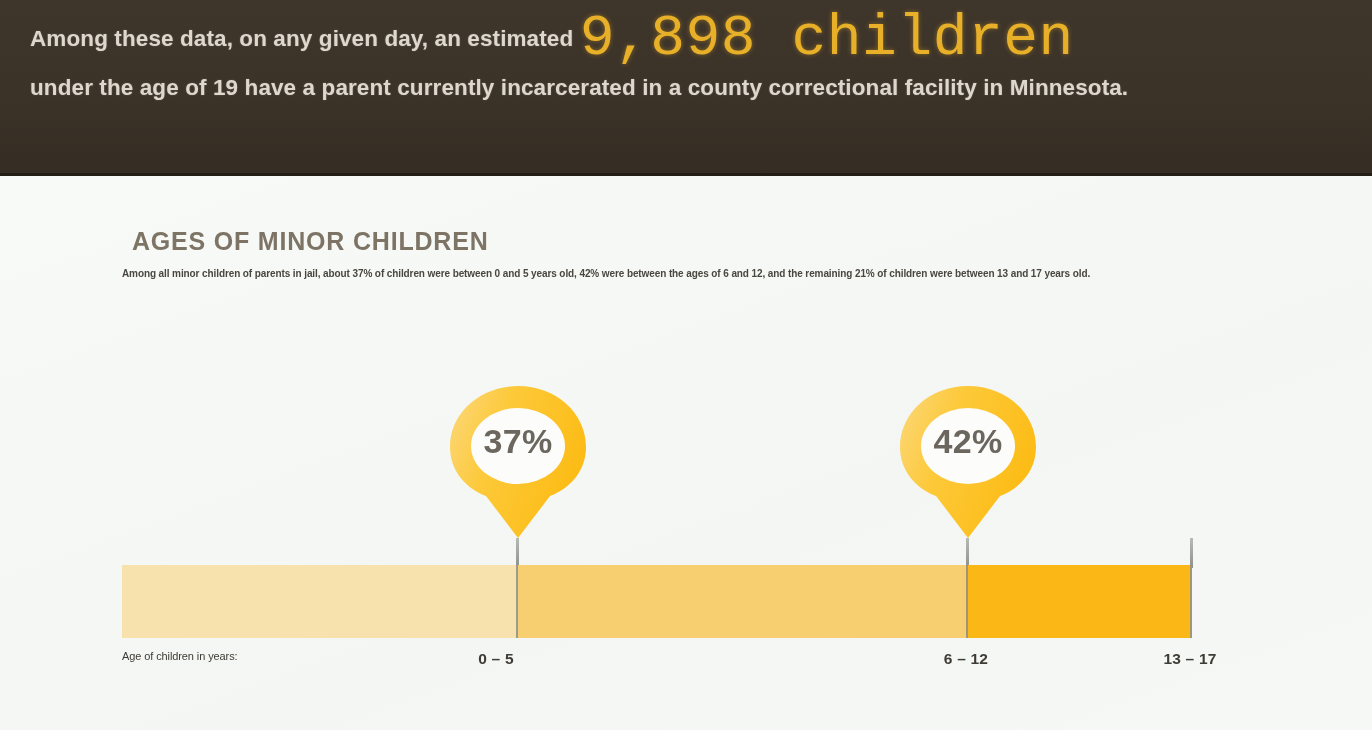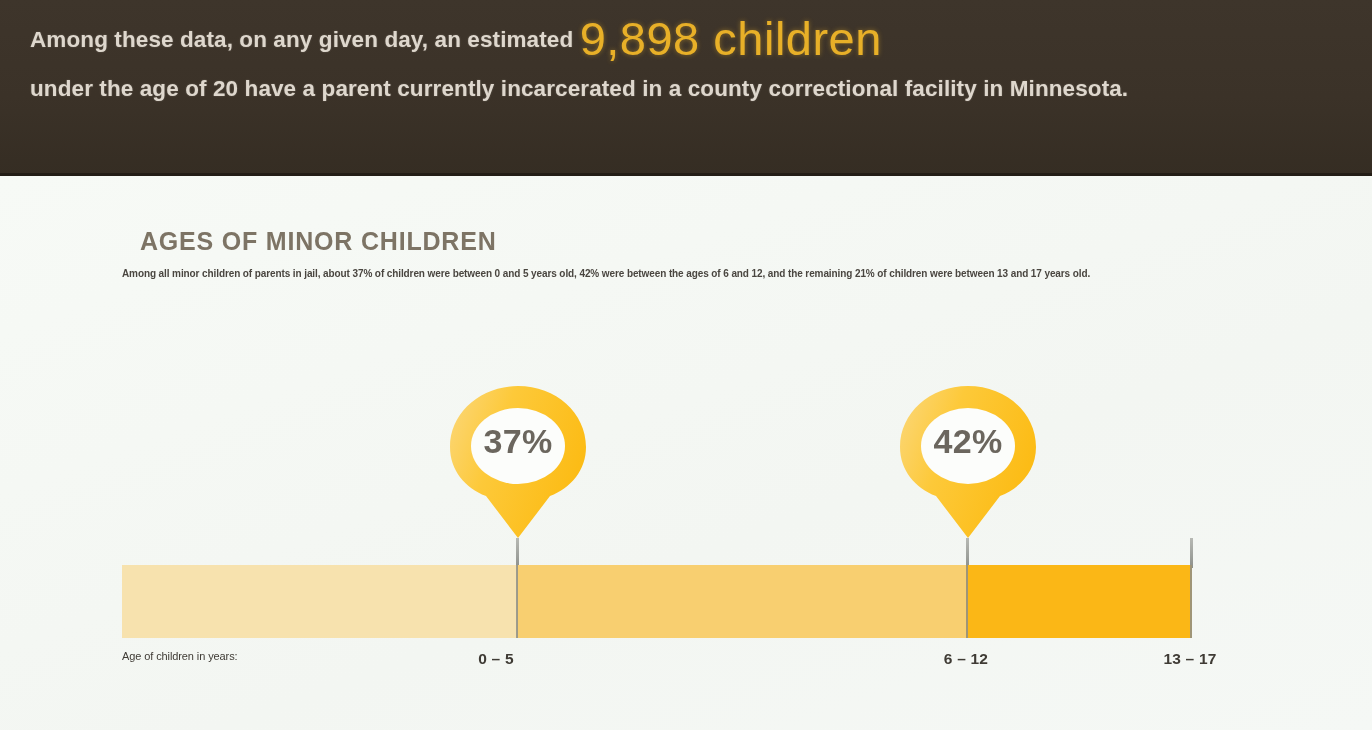--- a/index.html
+++ b/index.html
@@ -41,41 +41,42 @@
     right: 18px;
     color: #ded7cd;
     font-size: 22.5px;
     font-weight: 600;
     line-height: 49px;
     letter-spacing: 0.1px;
     text-shadow: 0 0 2px rgba(240,235,225,0.25);
   }
   .big-number {
     color: #e8b028;
-    font-size: 47px;
+    font-size: 58px;
     font-weight: 300;
     letter-spacing: 0.5px;
     line-height: 49px;
     vertical-align: -8px;
     text-shadow: 0 0 5px rgba(232,176,40,0.45);
+    font-family: Liberation Mono, monospace;
   }
 
   
   .body-panel {
     position: absolute;
     left: 0;
     top: 176px;
     width: 1372px;
     height: 554px;
     background: linear-gradient(160deg, #f7faf6 0%, #f3f6f2 60%, #f5f8f5 100%);
   }
 
   .section-title {
     position: absolute;
-    left: 140px;
+    left: 132px;
     top: 51px;
     font-size: 25px;
     font-weight: bold;
     letter-spacing: 0.8px;
     color: #7d7465;
     text-transform: uppercase;
   }
 
   .section-body {
     position: absolute;
@@ -159,21 +160,21 @@
     font-weight: bold;
     color: #3f3b35;
     text-align: center;
     letter-spacing: 0.2px;
   }
 </style>
 </head>
 <body>
 
 <div class="header-band">
-  <div class="header-text"><span>Among these data, on any given day, an estimated </span><span class="big-number">9,898 children</span><br><span>under the age of 20 have a parent currently incarcerated in a county correctional facility in Minnesota.</span></div>
+  <div class="header-text"><span>Among these data, on any given day, an estimated </span><span class="big-number">9,898 children</span><br><span>under the age of 19 have a parent currently incarcerated in a county correctional facility in Minnesota.</span></div>
 </div>
 
 <div class="body-panel">
 
   <div class="section-title">AGES OF MINOR CHILDREN</div>
   <div class="section-body">Among all minor children of parents in jail, about 37% of children were between 0 and 5 years old, 42% were between the ages of 6 and 12, and the remaining 21% of children were between 13 and 17 years old.</div>
 
   <div class="chart">
 
     <div class="stem" style="left:516px; top:362px; height:30px;"></div>

